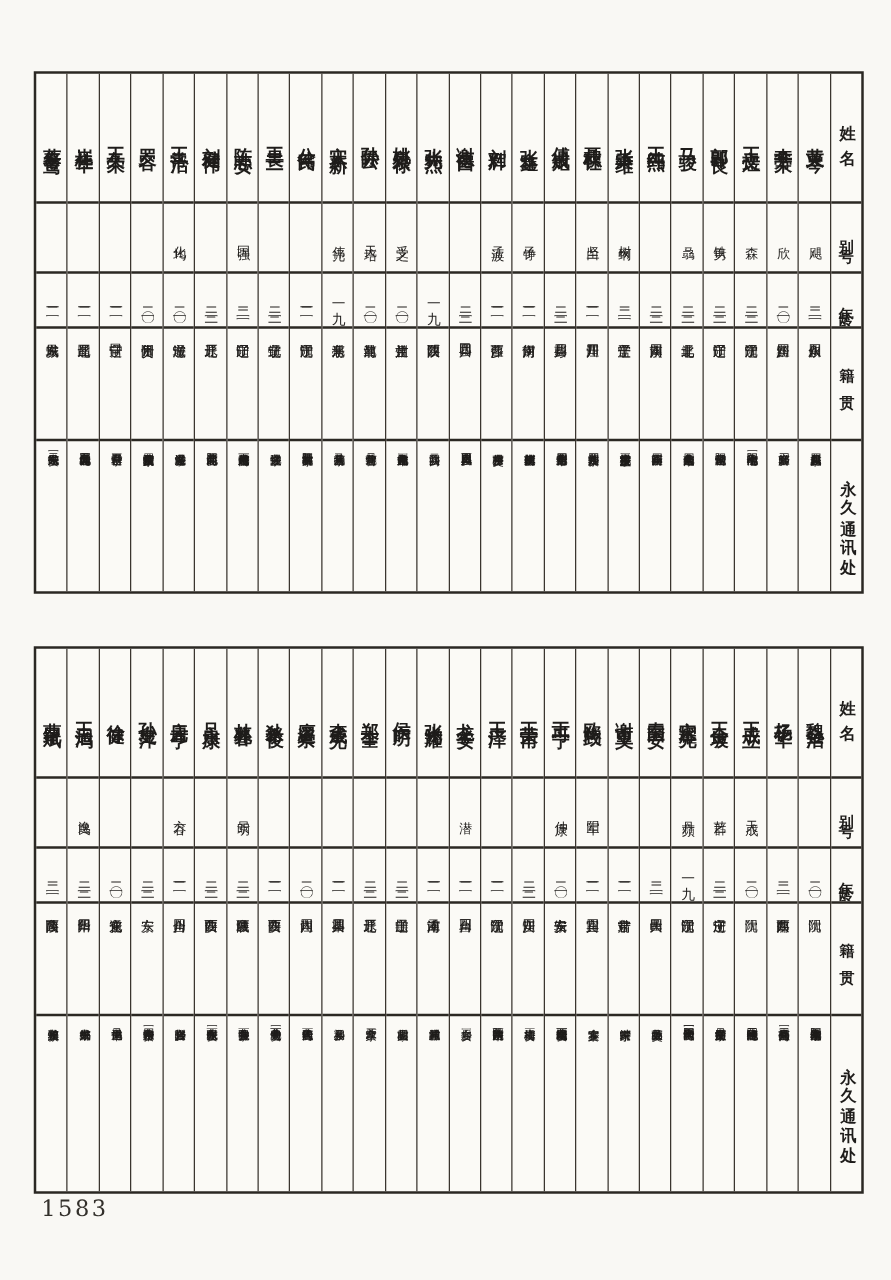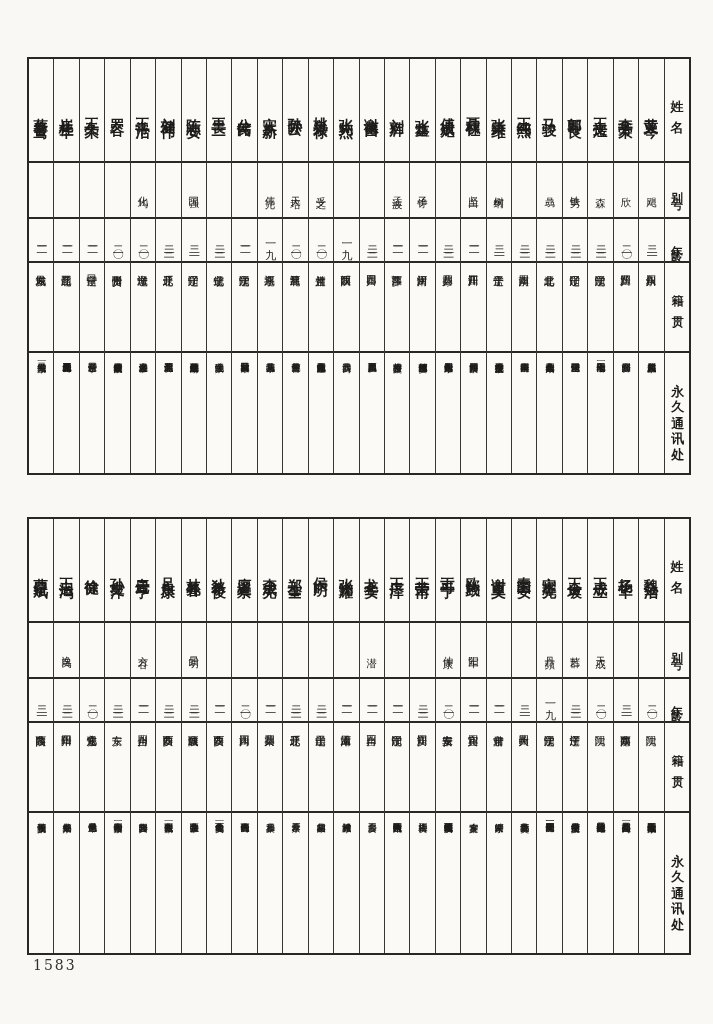--- a/index.html
+++ b/index.html
@@ -45,21 +45,21 @@
   .cell.address{flex:1 1 auto;font-size:9px;justify-content:flex-start;padding-top:3px;line-height:0.98;letter-spacing:0;}
   .header-col .cell{font-weight:700;}
   .header-col .cell.name   {font-size:13px;letter-spacing:20px;}
   .header-col .cell.alias  {font-size:12px;letter-spacing:8px;}
   .header-col .cell.age    {font-size:12px;letter-spacing:5px;}
   .header-col .cell.native {font-size:12px;letter-spacing:22px;justify-content:center;padding-top:0;}
   .header-col .cell.address{font-size:13px;letter-spacing:16px;justify-content:center;padding-top:0;}
   .page-number{
     position:absolute;left:33px;top:957px;
     font-family:"DejaVu Serif","Liberation Serif",serif;
-    font-size:14px;color:#33302b;letter-spacing:2px;
+    font-size:18px;color:#33302b;letter-spacing:2px;
   }
 </style>
 </head>
 <body>
 
 <div class="page">
 
   <div class="section top">
     <div class="col header-col">
       <div class="cell name">姓名</div>

